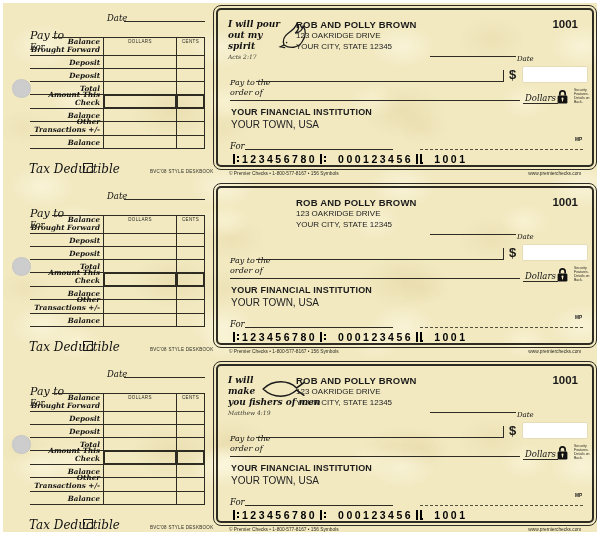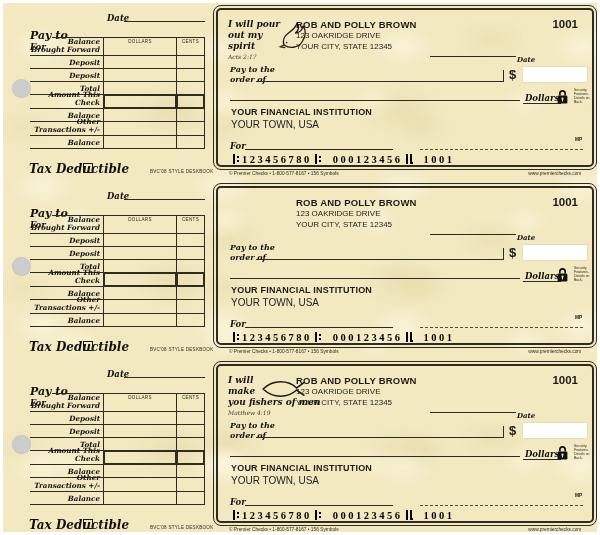--- a/index.html
+++ b/index.html
@@ -9,21 +9,21 @@
     background-color:#f2e9c1;
     background-image:
       radial-gradient(ellipse 46px 30px at 22% 31%, rgba(255,252,233,.55) 0%, rgba(255,252,233,0) 70%),
       radial-gradient(ellipse 60px 38px at 74% 64%, rgba(223,206,150,.38) 0%, rgba(223,206,150,0) 72%),
       radial-gradient(ellipse 34px 24px at 48% 82%, rgba(255,250,225,.5) 0%, rgba(255,250,225,0) 70%),
       radial-gradient(ellipse 50px 32px at 88% 18%, rgba(226,210,158,.35) 0%, transparent 70%),
       radial-gradient(ellipse 40px 26px at 10% 78%, rgba(228,212,160,.3) 0%, transparent 70%);
     background-size:180px 140px, 230px 170px, 150px 120px, 260px 200px, 200px 160px;}
   .unit{position:absolute;left:0;width:594px;height:178px;}
   .pre{white-space:pre-line;}
-  .scr{font-family:"DejaVu Serif",serif;font-style:italic;font-weight:700;color:#111;}
+  .scr{font-family:"DejaVu Serif",serif;font-style:italic;font-weight:400;color:#111;}
   .tiny{font-size:6px;color:#2b2b22;}
   .line{border-bottom:1px solid #2e2c22;}
   
   .hole{position:absolute;left:9px;top:76px;width:19px;height:19px;border-radius:50%;
         background:#cdcdcd;box-shadow:inset 0 0 2px #bdbdbd;}
   
   .stub{position:absolute;left:0;top:0;width:210px;height:178px;}
   .s-date-lbl{position:absolute;left:104px;top:10px;font-size:8.5px;}
   .s-date-line{position:absolute;left:121px;top:6px;width:81px;height:12px;}
   .s-payto-lbl{position:absolute;left:27px;top:26px;font-size:11px;}
@@ -55,40 +55,40 @@
   .qicon{display:none;position:absolute;}
   .icon-dove .qicon-dove{display:block;left:48px;top:3px;}
   .icon-cross .qicon-cross{display:block;left:44px;top:0px;}
   .icon-fish .qicon-fish{display:block;left:33px;top:5px;}
   .payer{position:absolute;left:78px;top:9px;}
   .payer-name{font-weight:700;font-size:9.5px;letter-spacing:.2px;}
   .payer-addr{font-size:8px;line-height:1.25;margin-top:1px;color:#222;}
   .cknum{position:absolute;right:14px;top:8px;font-weight:700;font-size:11.5px;}
   .date-line{position:absolute;left:212px;top:34px;width:86px;height:12px;}
   .date-lbl{position:absolute;left:299px;top:45px;font-size:7px;}
-  .payto{position:absolute;left:12px;top:55px;font-size:8px;line-height:1.2;}
+  .payto{position:absolute;left:12px;top:68px;font-size:8px;line-height:1.2;}
   .payee-line{position:absolute;left:38px;top:60px;width:247px;height:11px;
               border-bottom:1.5px solid #2e2c22;border-right:1.5px solid #2e2c22;}
   .dollar{position:absolute;left:291px;top:57px;font-weight:700;font-size:13px;}
   .amtbox{position:absolute;left:304px;top:56px;width:64px;height:15px;background:#ffffff;
           border:1px solid #e6ddb8;border-radius:2px;}
   .dollars-line{position:absolute;left:12px;top:79px;width:290px;height:11px;border-bottom:1.5px solid #2e2c22;}
   .dollars-lbl{position:absolute;left:305px;top:83px;font-size:8.5px;border-bottom:1px solid #2e2c22;padding:0 2px 0 2px;}
   .lock{position:absolute;left:337px;top:78px;width:15px;height:17px;}
   .sec{position:absolute;left:356px;top:78px;width:60px;font-size:7px;line-height:1.15;
        transform:scale(.5);transform-origin:0 0;color:#2b2b22;}
   .bank{position:absolute;left:13px;top:97px;}
   .bank-name{font-weight:700;font-size:9px;letter-spacing:.2px;}
   .bank-city{font-size:10px;margin-top:2px;color:#222;}
   .memo-lbl{position:absolute;left:12px;top:131px;font-size:8.5px;}
   .memo-line{position:absolute;left:27px;top:127px;width:148px;height:12px;border-bottom:1.5px solid #2e2c22;}
   .sig-line{position:absolute;left:202px;top:127px;width:163px;height:12px;border-bottom:1px dashed #55503c;}
   .mp{position:absolute;left:357px;top:127px;font-size:6px;font-weight:700;transform:scale(.8);transform-origin:0 0;}
   .micr{position:absolute;left:12px;top:143px;display:flex;align-items:center;height:12px;}
-  .mdig{font-family:Liberation Serif, serif;font-weight:700;font-size:10.5px;letter-spacing:2.5px;color:#000;}
+  .mdig{font-family:Liberation Sans, sans-serif;font-weight:700;font-size:10.5px;letter-spacing:2.5px;color:#000;}
   .mgap{display:inline-block;width:9px;}
   .msym{position:relative;display:inline-block;width:8px;height:10px;margin:0 2px;}
   .mt::before{content:"";position:absolute;left:1px;top:0;width:2px;height:10px;background:#000;}
   .mt::after{content:"";position:absolute;left:5px;top:2px;width:2px;height:2px;background:#000;box-shadow:0 4px 0 #000;}
   .mo::before{content:"";position:absolute;left:1px;top:0;width:2px;height:10px;background:#000;box-shadow:4px 0 0 #000;}
   .mo::after{content:"";position:absolute;left:6px;bottom:0;width:2px;height:2px;background:#000;}
   .copy{position:absolute;left:226px;top:168px;display:inline-block;transform:scale(.8);
         transform-origin:0 0;white-space:nowrap;}
   .site{position:absolute;right:16px;top:168px;display:inline-block;transform:scale(.8);
         transform-origin:100% 0;white-space:nowrap;}

